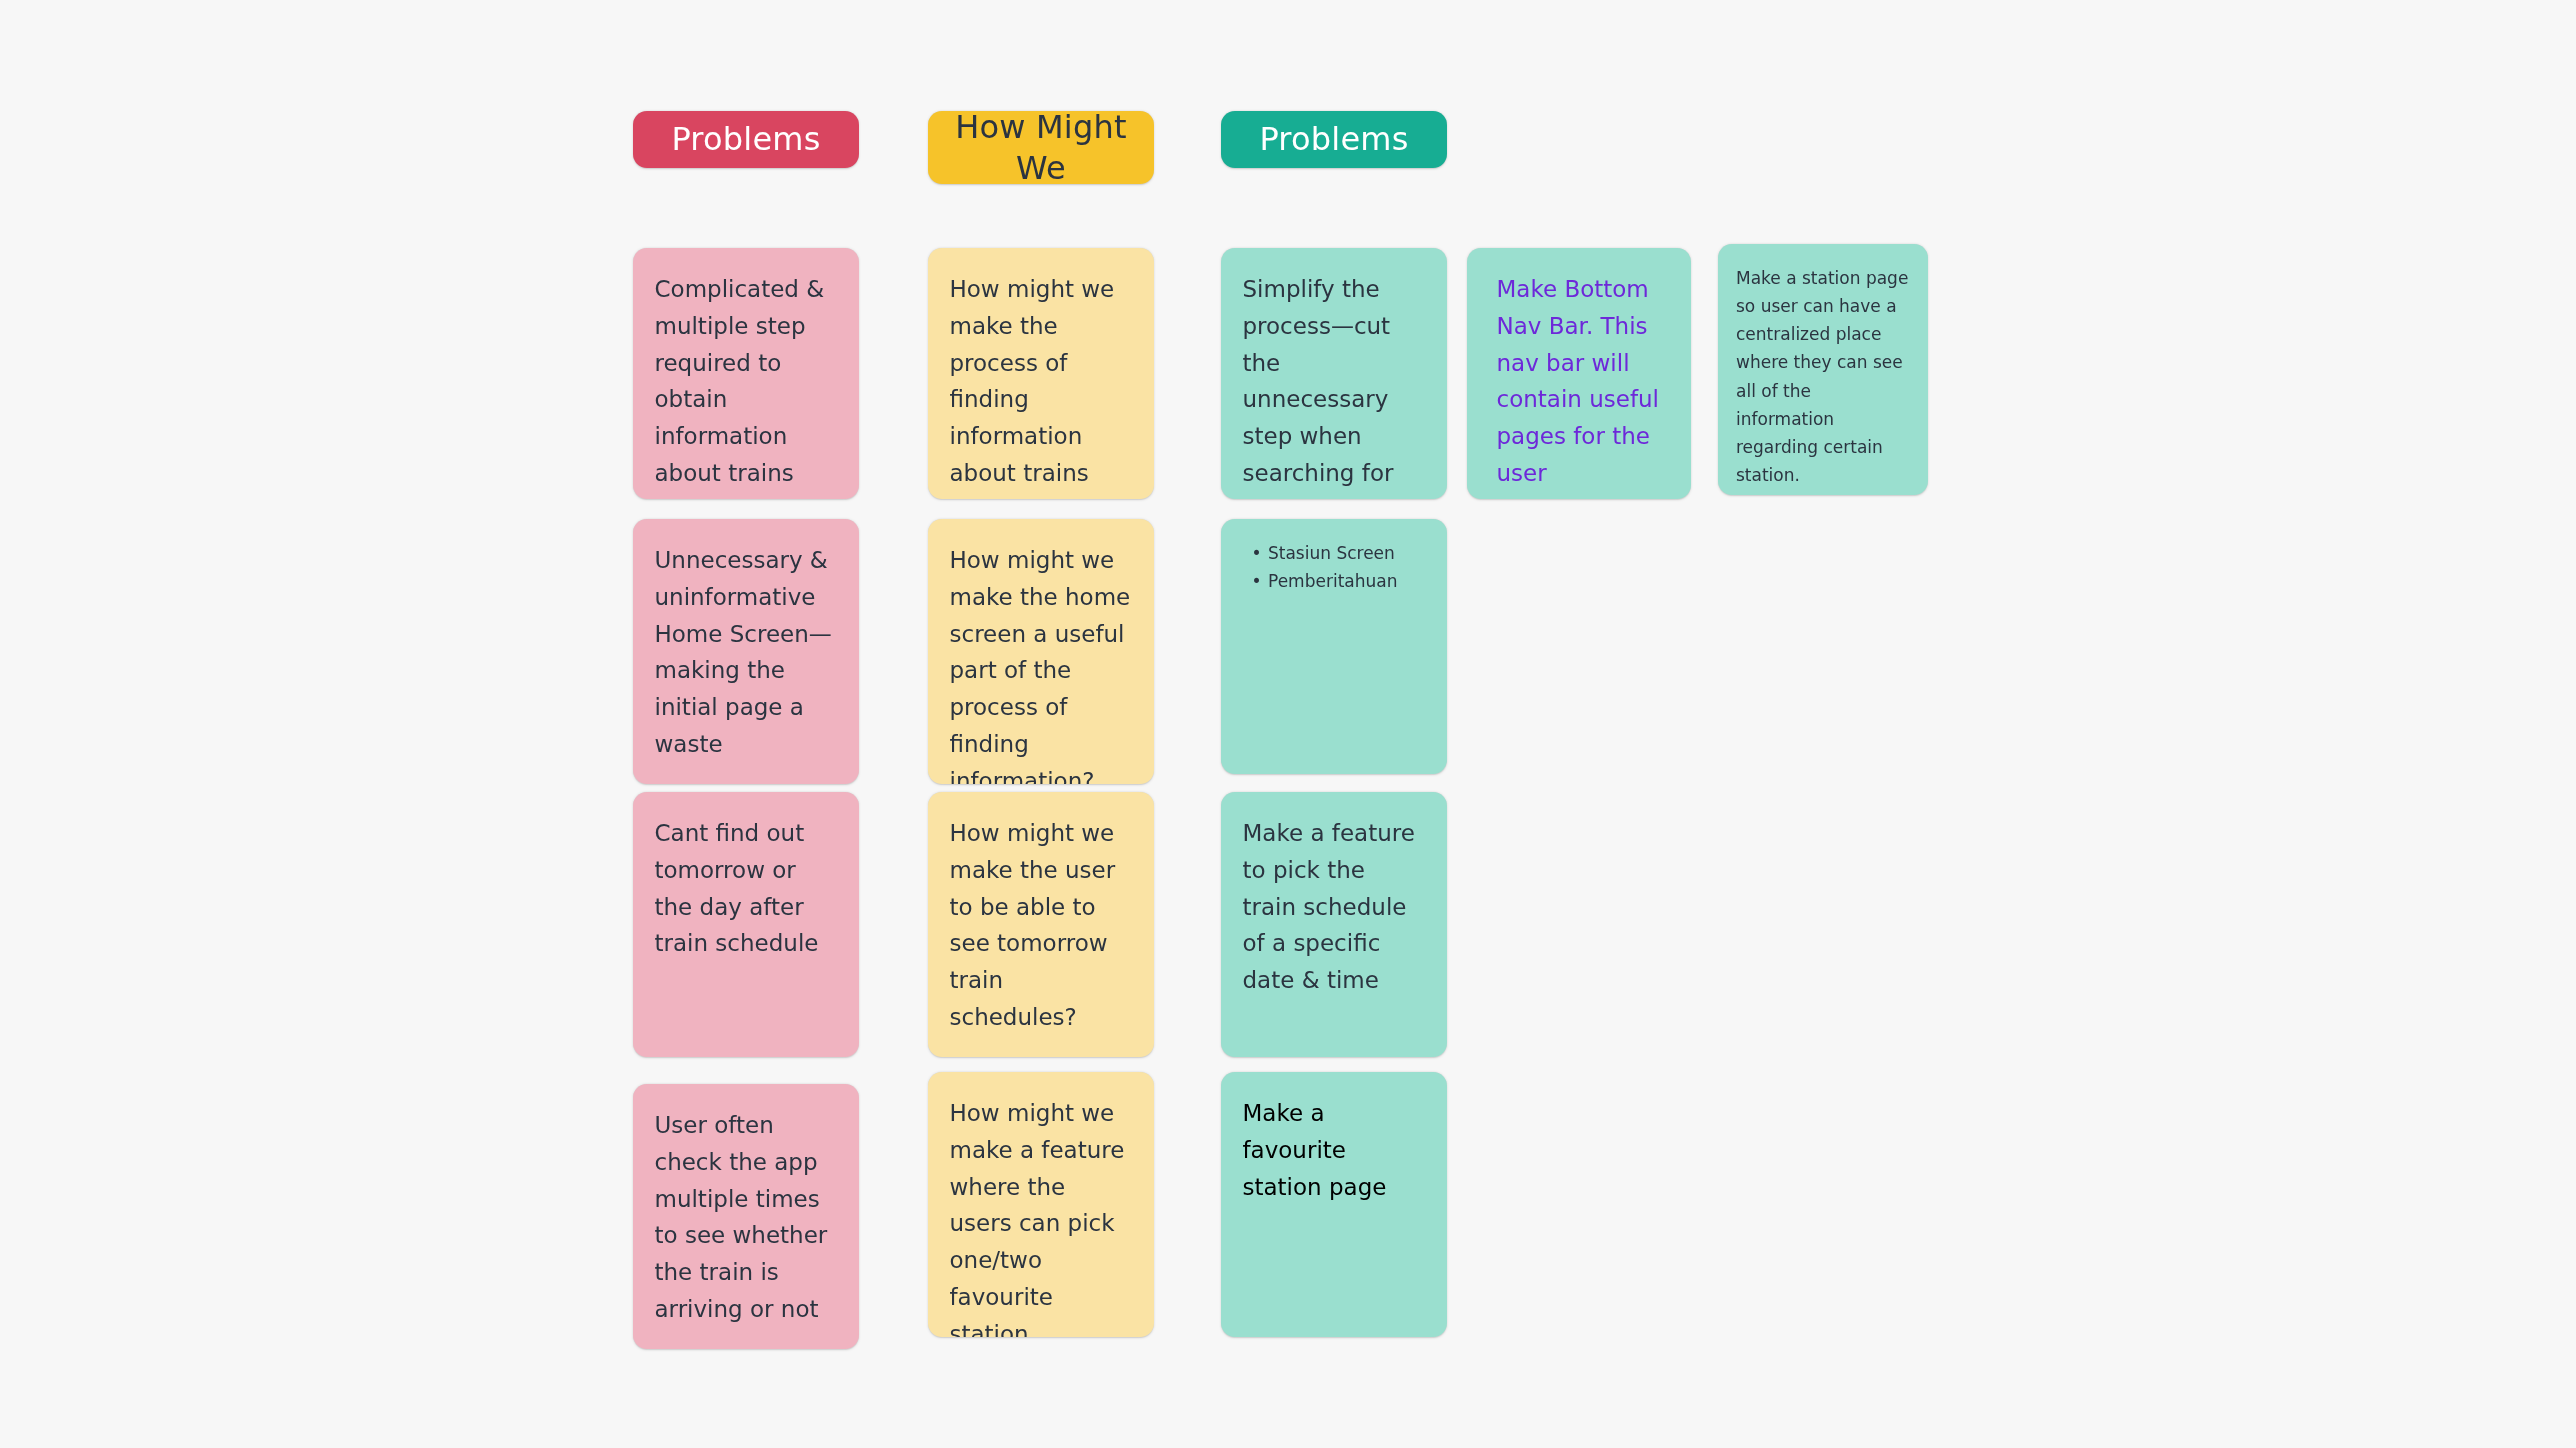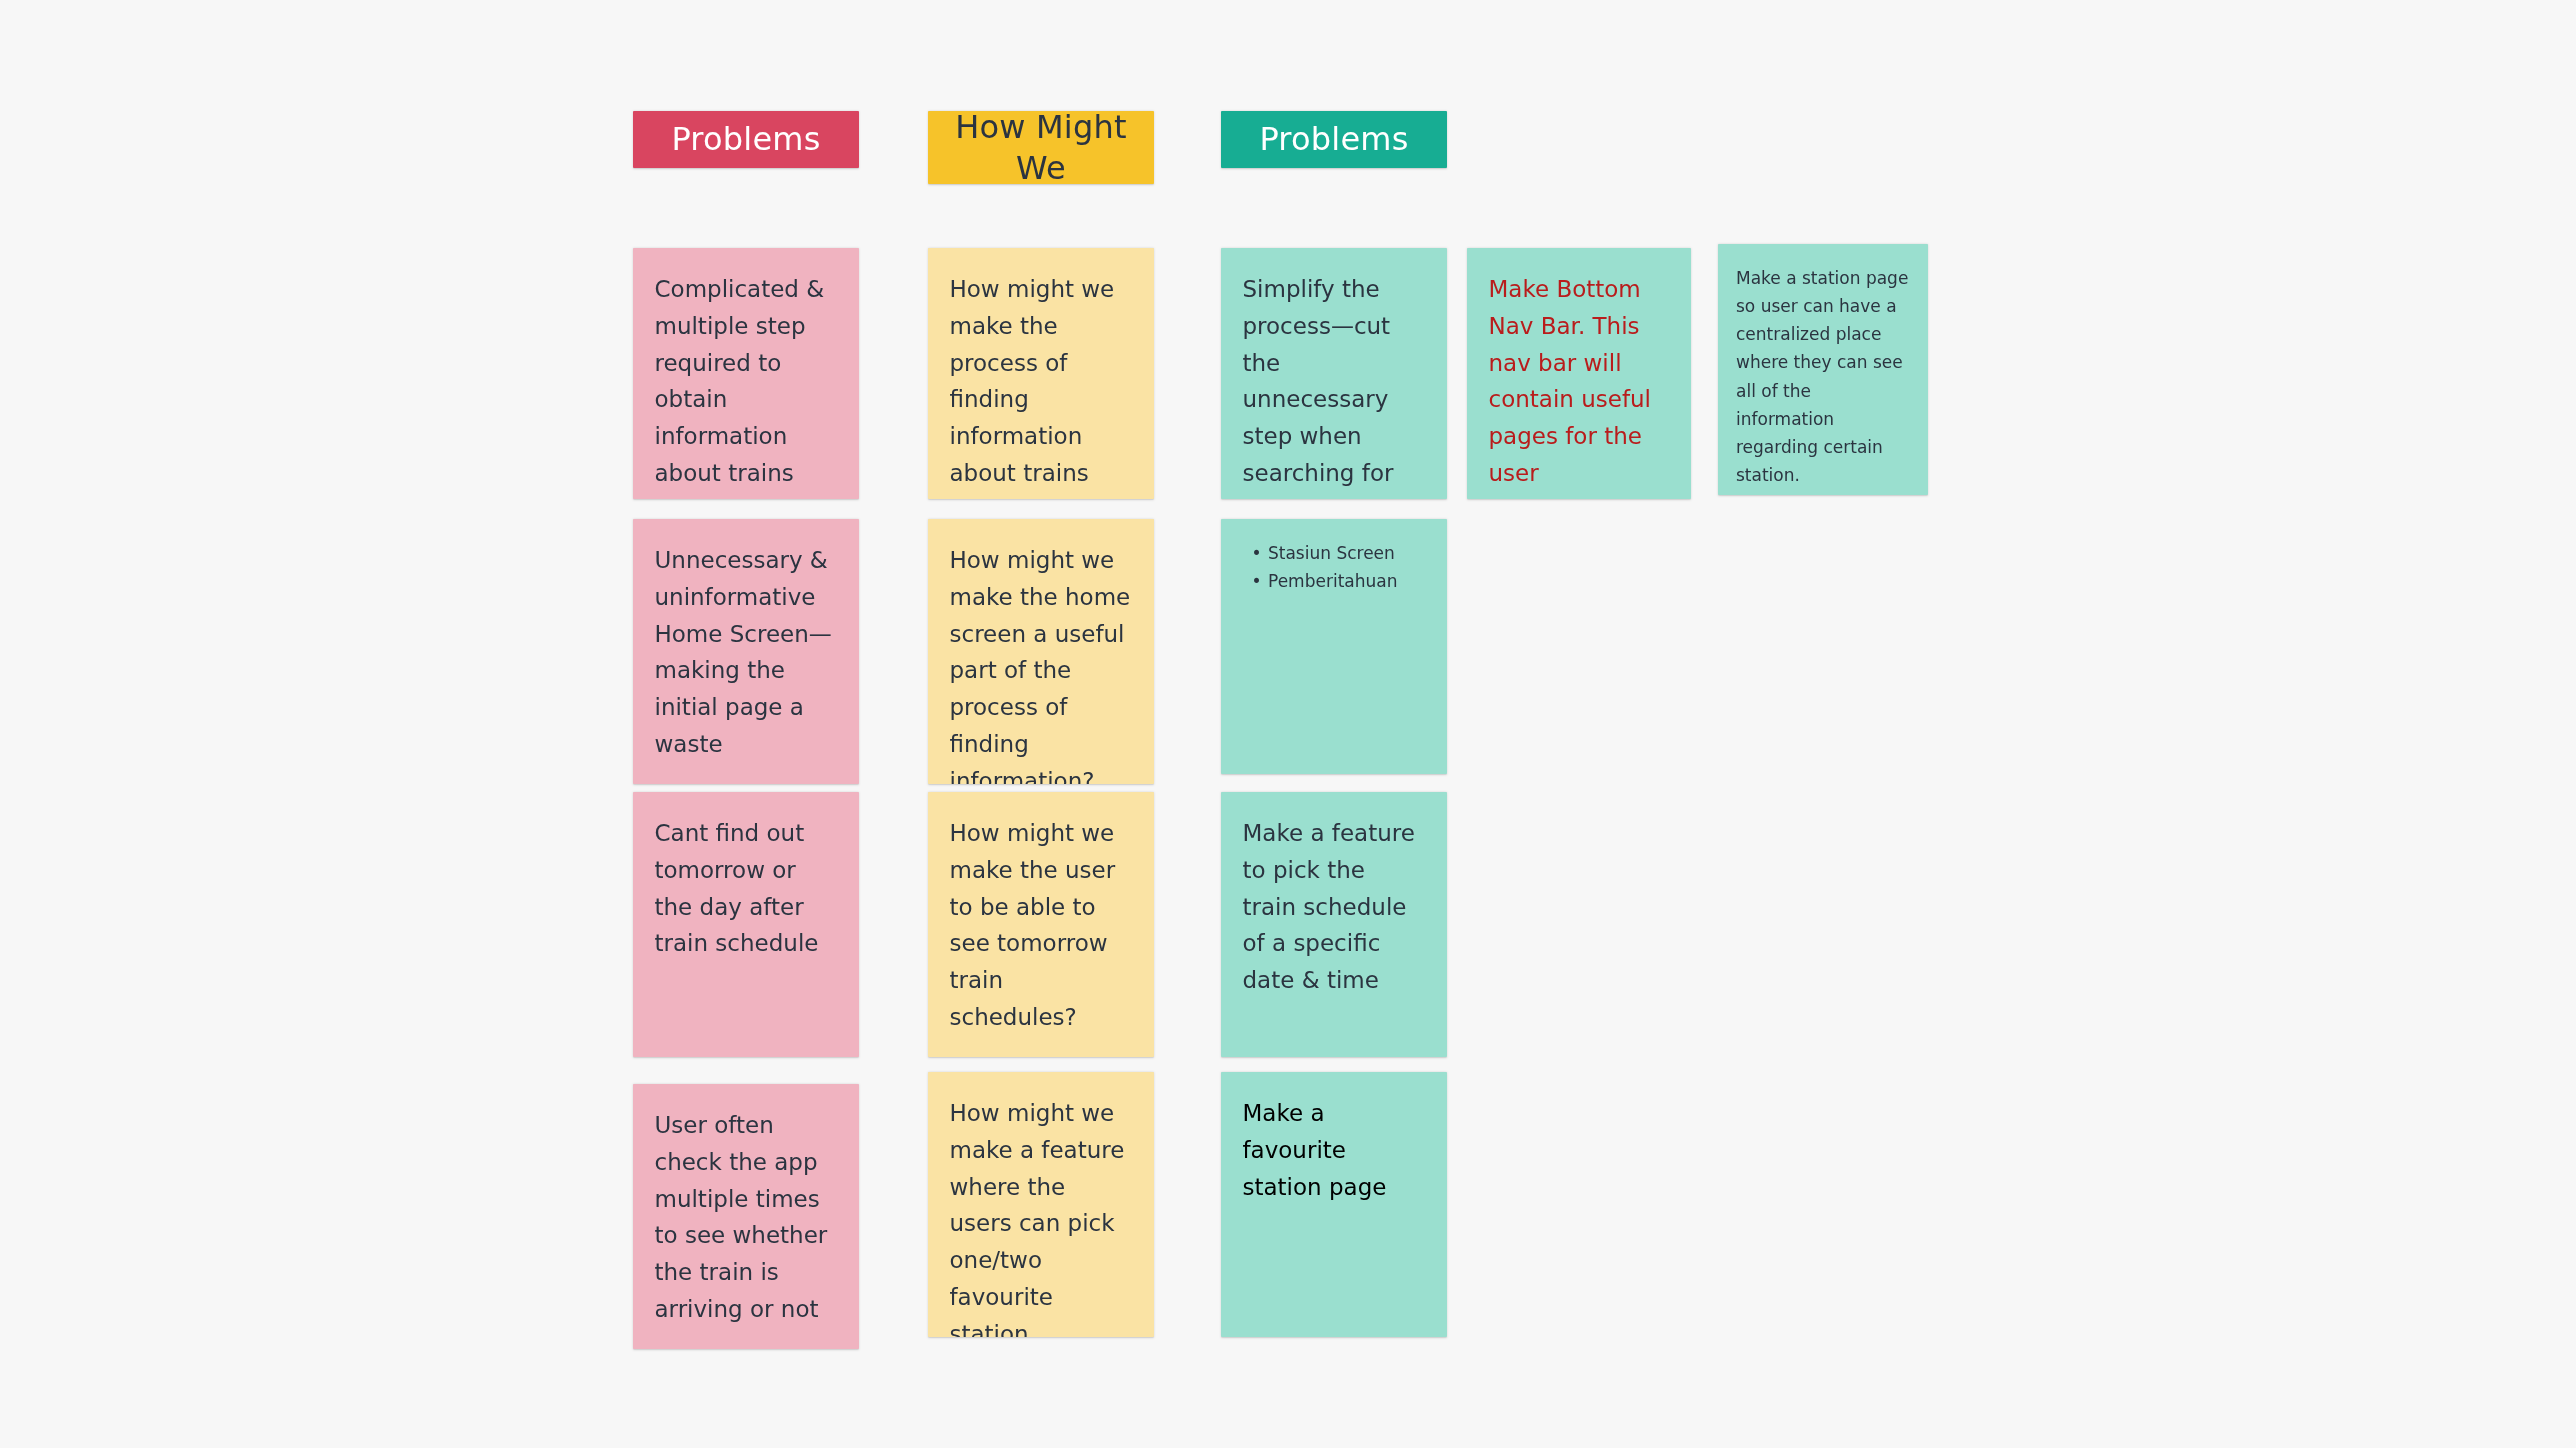--- a/index.html
+++ b/index.html
@@ -18,21 +18,21 @@
   #board {
     position: absolute;
     left: 0;
     top: 0;
     width: 2576px;
     height: 1448px;
   }
   .card {
     position: absolute;
     box-sizing: border-box;
-    border-radius: 1px;
+    border-radius: 14px;
     box-shadow: 0 0.9px 2.7px rgba(0,0,0,0.13), 0 0.9px 0.9px rgba(0,0,0,0.07);
     overflow: hidden;
   }
   
   .header-card {
     display: flex;
     align-items: center;
     justify-content: center;
     text-align: center;
     padding: 0 16px;
@@ -126,19 +126,19 @@
         <li>Pemberitahuan</li>
       </ul>
     </div>
     <div class="card note-card" style="left: 1221px; top: 792px; width: 226px; height: 265px; background: rgb(154, 223, 207);">
       <div class="note-text" style="color: rgb(43, 52, 64);">Make a feature to pick the train schedule of a specific date &amp; time</div>
     </div>
     <div class="card note-card" style="left: 1221px; top: 1072px; width: 226px; height: 265px; background: rgb(154, 223, 207);">
       <div class="note-text" style="color: #000000;">Make a favourite station page</div>
     </div>
     <div class="card note-card" style="left: 1467px; top: 248px; width: 224px; height: 251px; background: rgb(154, 223, 207);">
-      <div class="note-text" style="color: #b91c1c;">Make Bottom Nav Bar. This nav bar will contain useful pages for the user</div>
+      <div class="note-text" style="color: #6d28d9; margin-left: 8px;">Make Bottom Nav Bar. This nav bar will contain useful pages for the user</div>
     </div>
     <div class="card note-card small" style="left: 1718px; top: 244px; width: 210px; height: 251px; background: rgb(154, 223, 207);">
       <div class="note-text" style="color: rgb(43, 52, 64);">Make a station page so user can have a centralized place where they can see all of the information regarding certain station.</div>
     </div>
   </div>
 
 
 </body></html>

